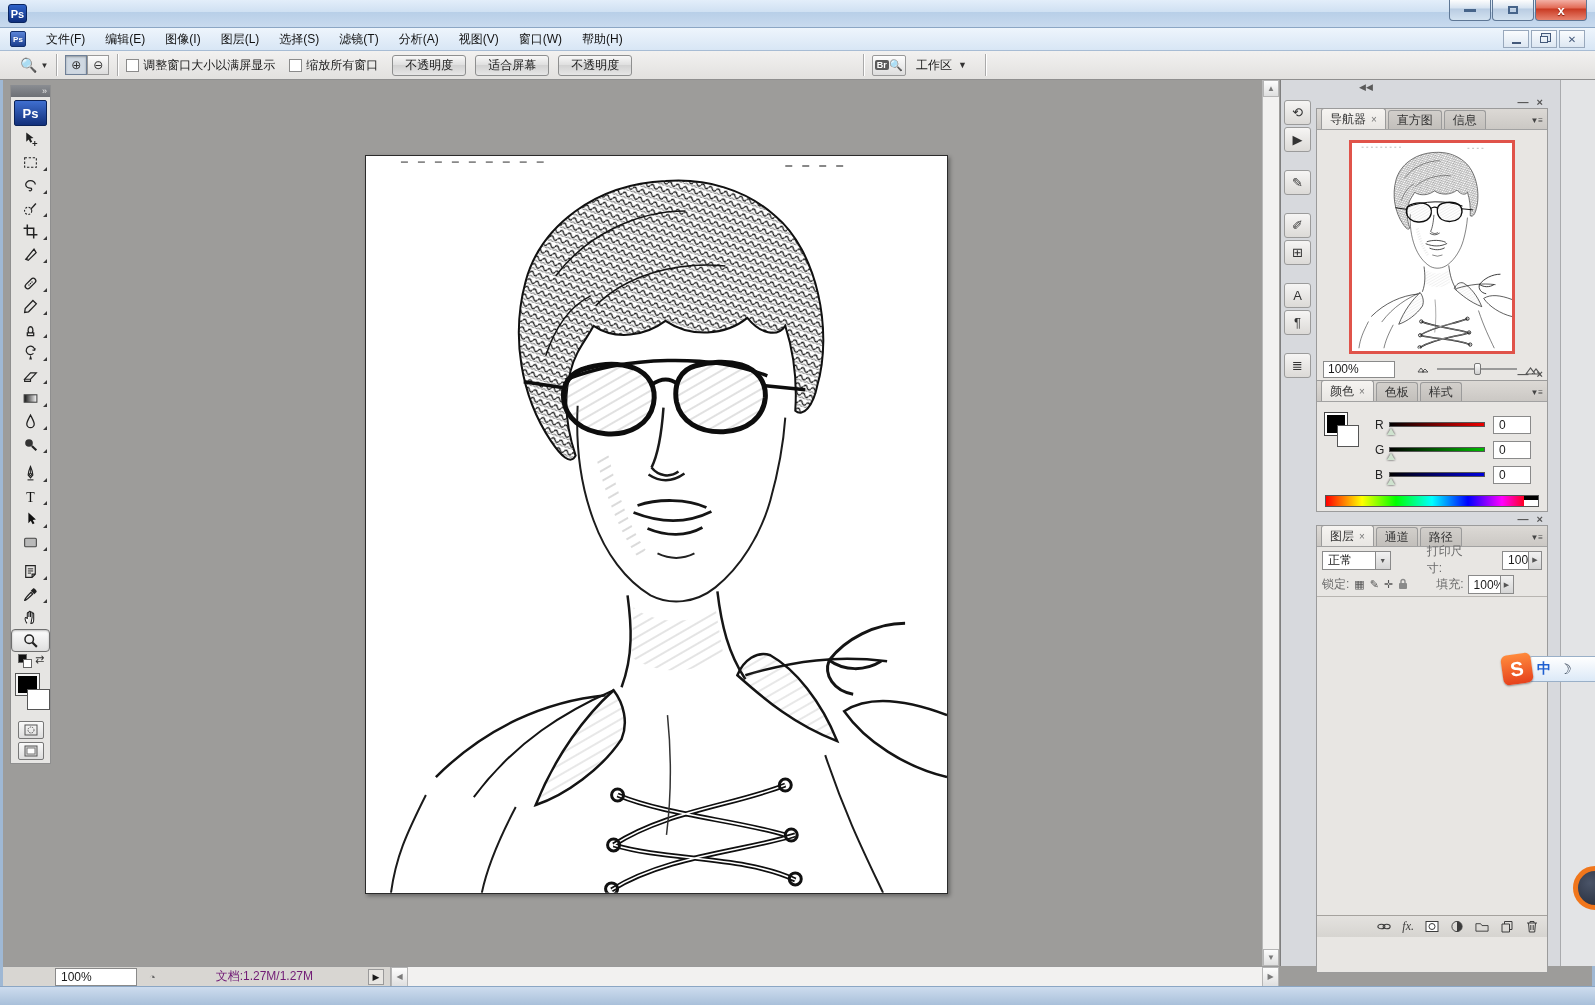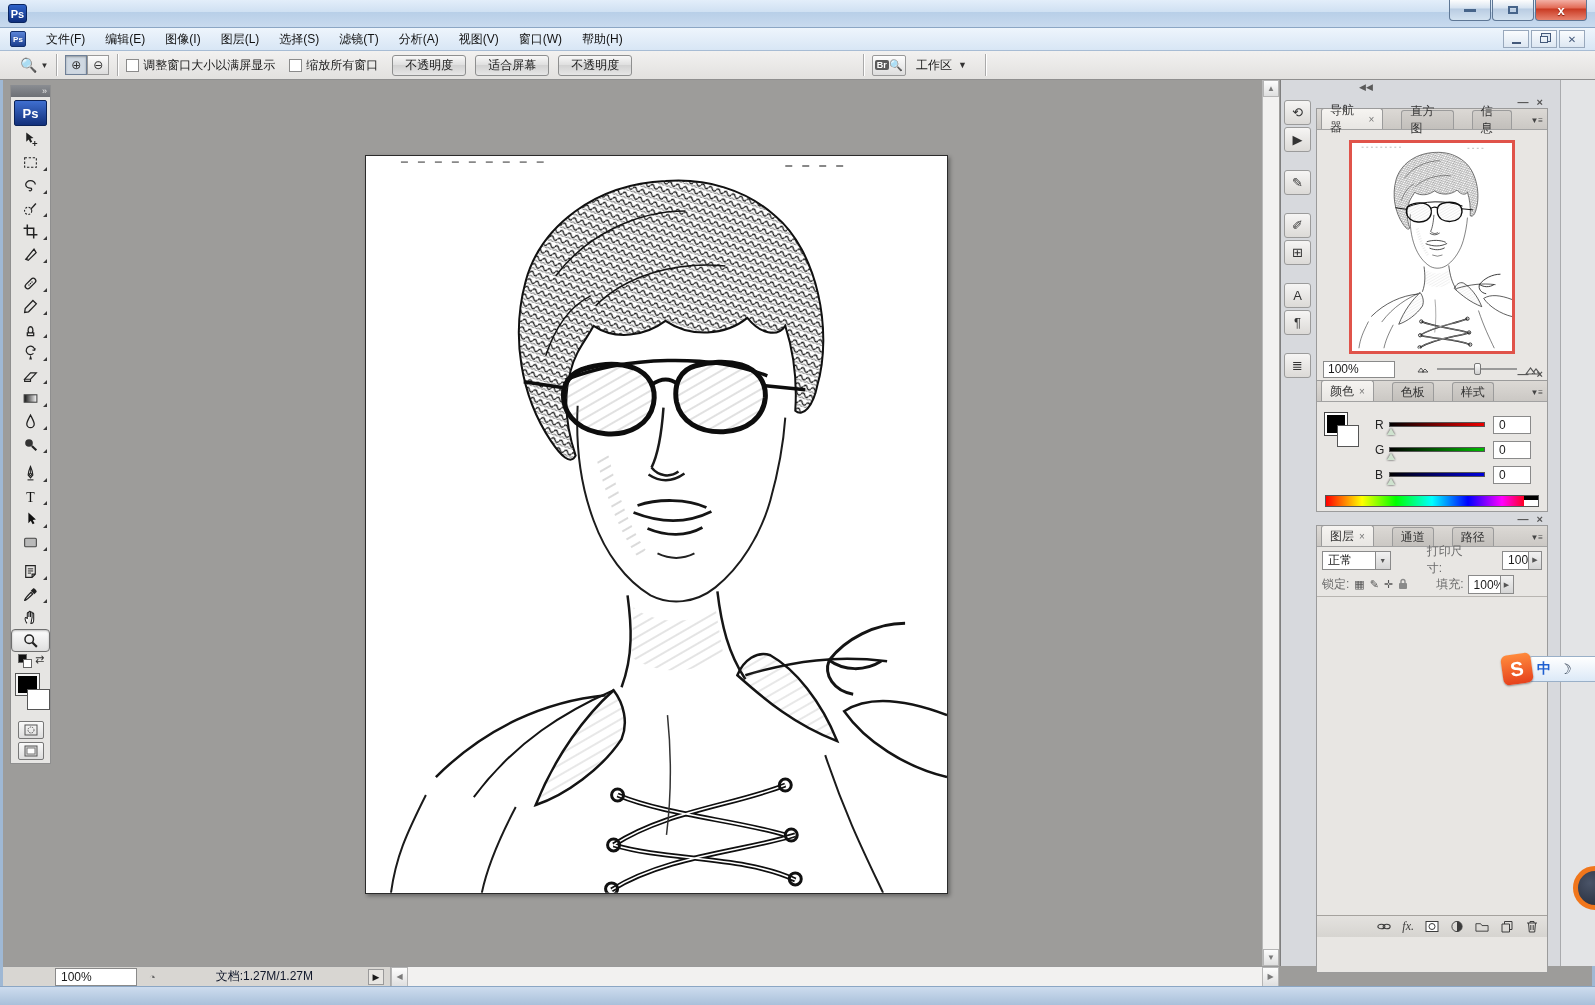--- a/index.html
+++ b/index.html
@@ -98,21 +98,21 @@
   
   .vscroll { position:absolute; left:1262px; top:80px; width:17px; height:886px; background:#f2f1f0;
     border-left:1px solid #b9b9b9; display:flex; flex-direction:column; justify-content:space-between; }
   .sarrow { height:17px; width:100%; background:linear-gradient(#fdfdfd,#dfdfdf); border:1px solid #b5b5b5;
     color:#7a7a7a; font-size:8px; display:flex; align-items:center; justify-content:center; }
   .statusrow { position:absolute; left:3px; top:966px; width:1276px; height:20px; background:#d8d6d2;
     border-top:1px solid #9a9a9a; display:flex; align-items:center; }
   .zoom-box { width:82px; height:18px; background:#fff; border:1px solid #8a8a8a; margin-left:52px;
     padding-left:5px; display:flex; align-items:center; }
   .st-ico { margin-left:12px; color:#666; font-size:11px; }
-  .st-doc { margin-left:60px; color:#0f172a; }
+  .st-doc { margin-left:60px; color:#701a75; }
   .st-flyout { margin-left:55px; width:16px; height:16px; display:flex; align-items:center; justify-content:center;
     border:1px solid #9a9a9a; background:#e8e6e2; font-size:9px; }
   .hscroll { flex:1; height:20px; margin-left:6px; background:#f2f1f0; border-left:1px solid #aaa;
     display:flex; justify-content:space-between; }
   .hscroll .sarrow { width:17px; height:100%; }
 
   
   .dock { position:absolute; left:1280px; top:80px; width:315px; height:886px; background:#d7d9dd;
     border-left:1px solid #7f7f7f; }
   .dock-top { position:absolute; left:0; top:2px; width:100%; height:14px; color:#5a5a5a; font-size:9px; }
@@ -121,21 +121,21 @@
   .dock-ibtn { width:27px; height:25px; margin-bottom:2px; border:1px solid #9b9b9b; border-radius:3px;
     background:linear-gradient(#f6f5f4,#dcdad7); display:flex; align-items:center; justify-content:center;
     font-size:13px; color:#333; }
   .strip-gap { height:16px; }
 
   .panel { position:absolute; left:35px; width:232px; background:#e8e6e3; border:1px solid #9b9b9b; }
   .minibar { position:absolute; right:4px; top:-13px; display:flex; gap:8px; color:#555; font-size:11px;
     font-weight:bold; }
   .tabstrip { height:21px; background:linear-gradient(#dcd9d5,#cbc8c4); border-bottom:1px solid #a2a2a2;
     display:flex; align-items:flex-end; padding-left:4px; }
-  .tab { height:19px; padding:0 8px; display:flex; align-items:center; margin-right:18px; font-size:12px;
+  .tab { height:19px; padding:0 8px; display:flex; align-items:center; margin-right:2px; font-size:12px;
     border:1px solid #9b9b9b; border-bottom:none; border-radius:3px 3px 0 0;
     background:linear-gradient(#d2cfcb,#c2bfbb); color:#333; }
   .tab.active { background:linear-gradient(#f6f4f1,#e8e6e3); height:21px; }
   .tab .tx { margin-left:5px; color:#777; font-size:10px; }
   .pmenu { margin-left:auto; margin-bottom:4px; margin-right:4px; color:#444; font-size:8px; }
 
   
   .nav-thumbwrap { margin:10px auto 6px; width:166px; height:214px; background:#fff;
     border:3px solid #e0534a; position:relative; }
   .nav-thumbwrap svg { width:100%; height:100%; display:block; }

